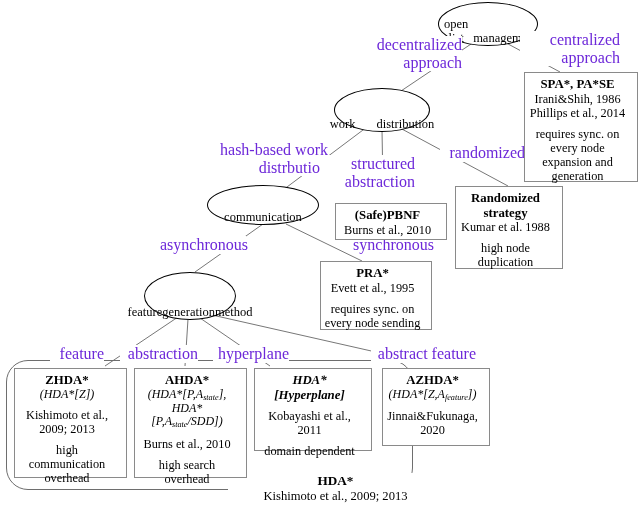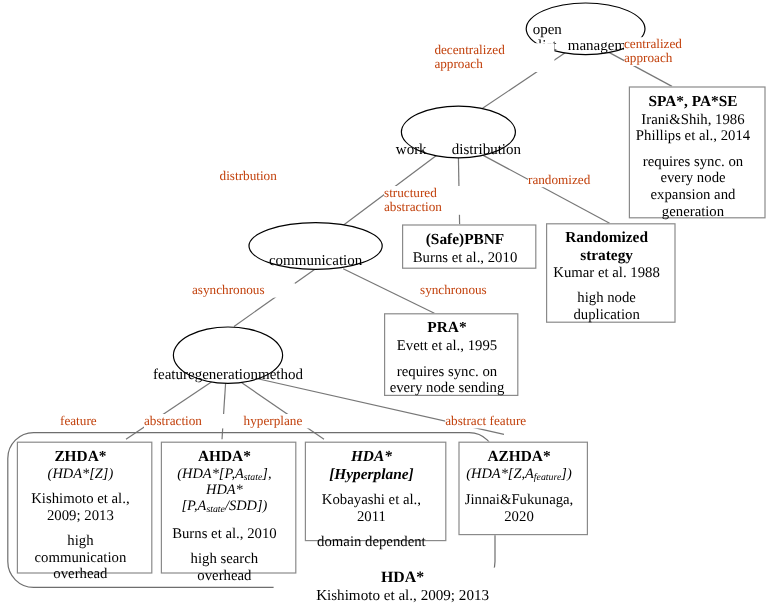--- a/index.html
+++ b/index.html
@@ -42,25 +42,25 @@
   .box .title{font-weight:bold;font-size:12.8px;}
   .box .title.bi{font-weight:bold;font-style:italic;text-align:center;}
   .box .alias{font-style:italic;font-size:12px;}
   .box .ref{font-size:12.3px;}
   .box .note{font-size:12.3px;margin-top:7px;}
   sub{font-size:8.2px;font-style:italic;vertical-align:-0.22em;}
 
   
   .elabel{
     position:absolute;
-    text-align:left;
-    font-size:11px;
+    text-align:right;
+    font-size:16px;
     line-height:1.1;
     background:#fff;
-    color:#c2410c;
+    color:#6d28d9;
     white-space:nowrap;
   }
 
   
   .group{
     position:absolute;
     border:1.3px solid #6e6e6e;
     border-radius:22px;
     background:transparent;
   }
@@ -133,20 +133,21 @@
     <div>decentralized</div>
     <div>approach</div>
   </div>
 
   <div class="elabel" style="left:520px;top:31px;width:100px;">
     <div>centralized</div>
     <div>approach</div>
   </div>
 
   <div class="elabel" style="left:183px;top:141px;width:145px;">
+    <div>hash-based work</div>
     <div>distrbution</div>
   </div>
 
   <div class="elabel" style="left:320px;top:155px;width:95px;">
     <div>structured</div>
     <div>abstraction</div>
   </div>
 
   <div class="elabel" style="left:440px;top:144px;width:85px;">
     <div>randomized</div>
@@ -161,39 +162,39 @@
   </div>
 
   <div class="elabel" style="left:50px;top:345px;width:54px;">
     <div>feature</div>
   </div>
 
   <div class="elabel" style="left:120px;top:345px;width:78px;">
     <div>abstraction</div>
   </div>
 
-  <div class="elabel" style="left:203px;top:345px;width:76px;">
+  <div class="elabel" style="left:213px;top:345px;width:76px;">
     <div>hyperplane</div>
   </div>
 
   <div class="elabel" style="left:371px;top:345px;width:105px;">
     <div>abstract feature</div>
   </div>
 
   <div class="node box" style="left:524px;top:72px;width:114px;height:110px;">
     <div class="title">SPA*, PA*SE</div>
     <div class="ref">Irani&amp;Shih, 1986</div>
     <div class="ref">Phillips et al., 2014</div>
     <div class="note">requires sync. on</div>
     <div>every node</div>
     <div>expansion and</div>
     <div>generation</div>
   </div>
 
-  <div class="node box" style="left:335px;top:187px;width:112px;height:37px;">
+  <div class="node box" style="left:335px;top:203px;width:112px;height:37px;">
     <div class="title">(Safe)PBNF</div>
     <div class="ref">Burns et al., 2010</div>
   </div>
 
   <div class="node box" style="left:455px;top:186px;width:108px;height:83px;">
     <div class="title">Randomized</div>
     <div class="title">strategy</div>
     <div class="ref">Kumar et al. 1988</div>
     <div class="note">high node</div>
     <div>duplication</div>

